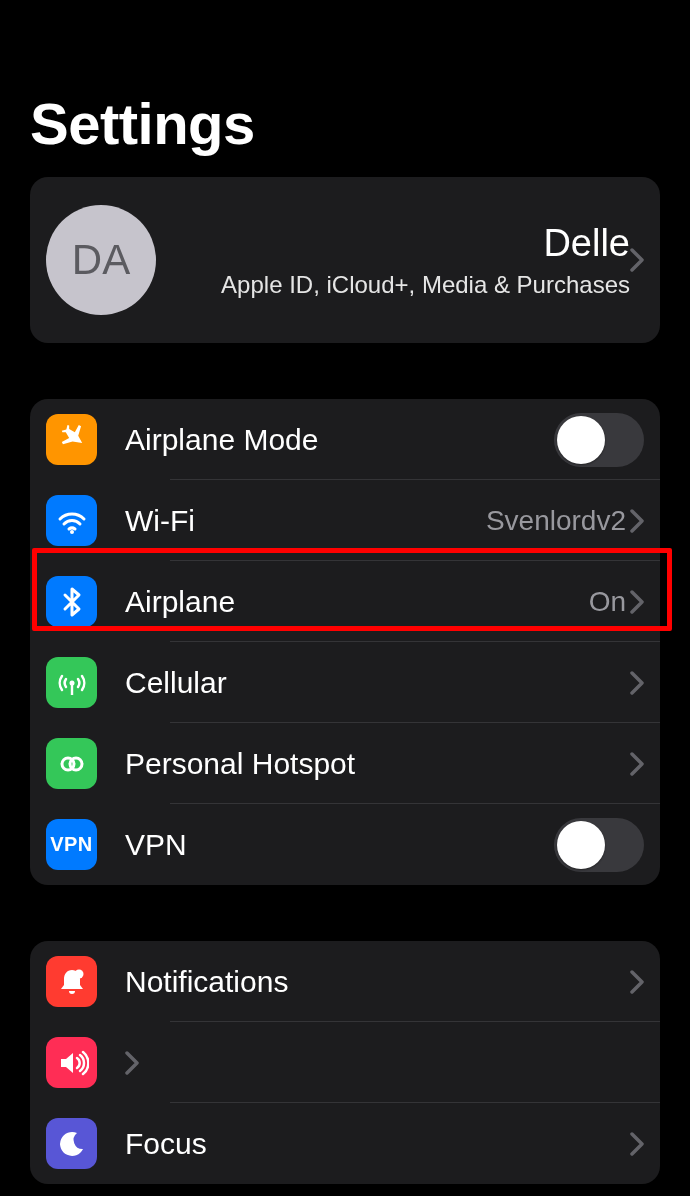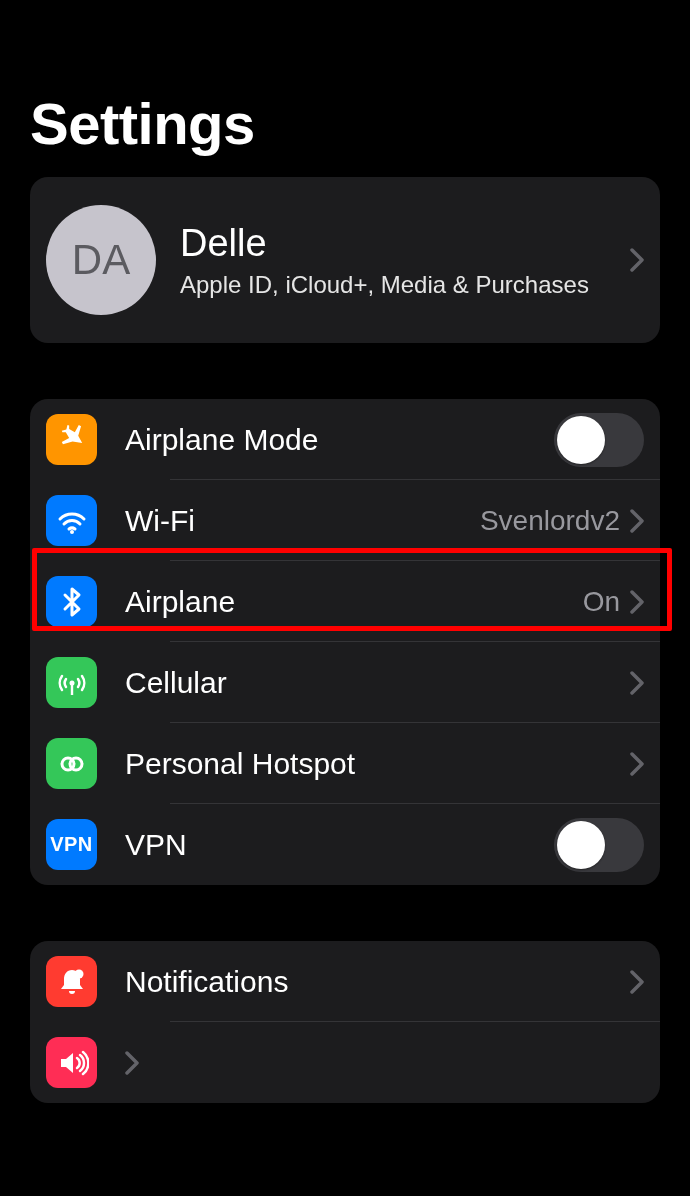--- a/index.html
+++ b/index.html
@@ -42,20 +42,21 @@
     left: 140px;
     right: 0;
     bottom: 0;
     height: 1px;
     background: #343437;
   }
   .row:last-child .sep { display:none; }
   .profile-row {
     min-height: 154px;
     padding: 28px 16px;
+    text-align: right;
   }
   .avatar {
     width: 110px;
     height: 110px;
     border-radius: 55px;
     background: #c6c4cc;
     display: flex;
     align-items: center;
     justify-content: center;
     color: #5b5b60;
@@ -94,21 +95,21 @@
     letter-spacing: 0.5px;
   }
   .label {
     font-size: 30px;
     color: #fff;
     flex: 1;
   }
   .value {
     font-size: 28px;
     color: #98989e;
-    margin-right: 10px;
+    margin-right: 4px;
   }
   .chevron {
     width: 14px;
     height: 24px;
     flex-shrink: 0;
   }
   .chevron svg { display:block; }
   .toggle {
     width: 90px;
     height: 54px;
@@ -294,18 +295,32 @@
           </svg>
       </div>
       <span class="chevron">
         <svg viewBox="0 0 14 24" width="14" height="24">
             <path d="M2 2 L12 12 L2 22" stroke="#636369" stroke-width="3.5" fill="none" stroke-linecap="round" stroke-linejoin="round"></path>
           </svg>
       </span>
       <div class="sep"></div>
     </div>
 
+    <div class="row">
+      <div class="icon-box" style="background:#5856d6">
+        <svg width="34" height="34" viewBox="0 0 34 34">
+            <path fill="#fff" d="M22 6 A12 12 0 1 0 28 22 A9 9 0 0 1 22 6 Z"></path>
+          </svg>
+      </div>
+      <div class="label">Focus</div>
+      <span class="chevron">
+        <svg viewBox="0 0 14 24" width="14" height="24">
+            <path d="M2 2 L12 12 L2 22" stroke="#636369" stroke-width="3.5" fill="none" stroke-linecap="round" stroke-linejoin="round"></path>
+          </svg>
+      </span>
+
+    </div>
 
   </div>
 
   <div class="highlight" id="highlight-box" style="left: 32px; top: 548px; width: 640px; height: 83px;"></div>
 
 </div>
 
 </body></html>

